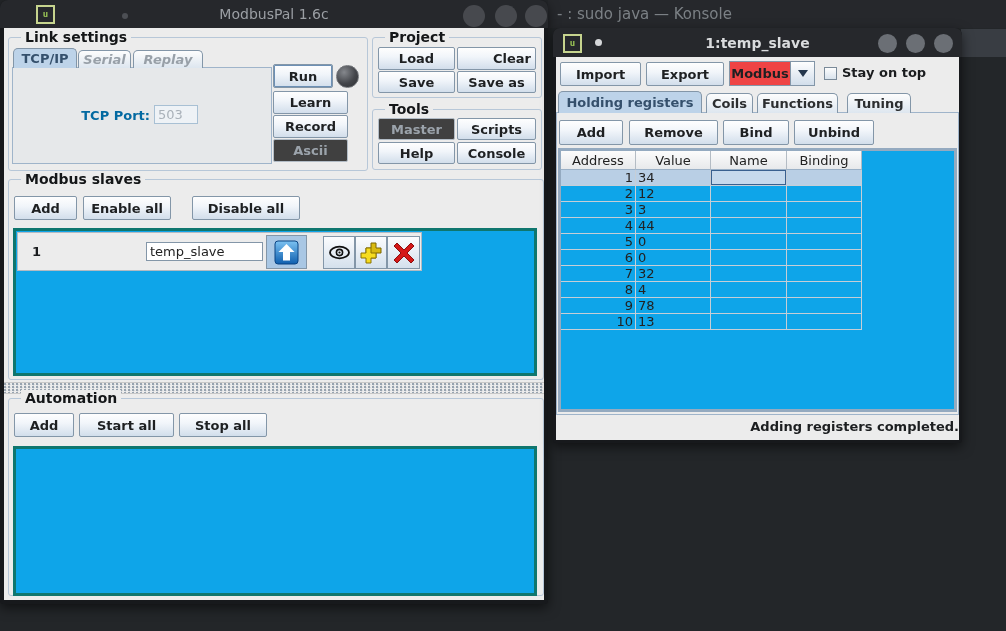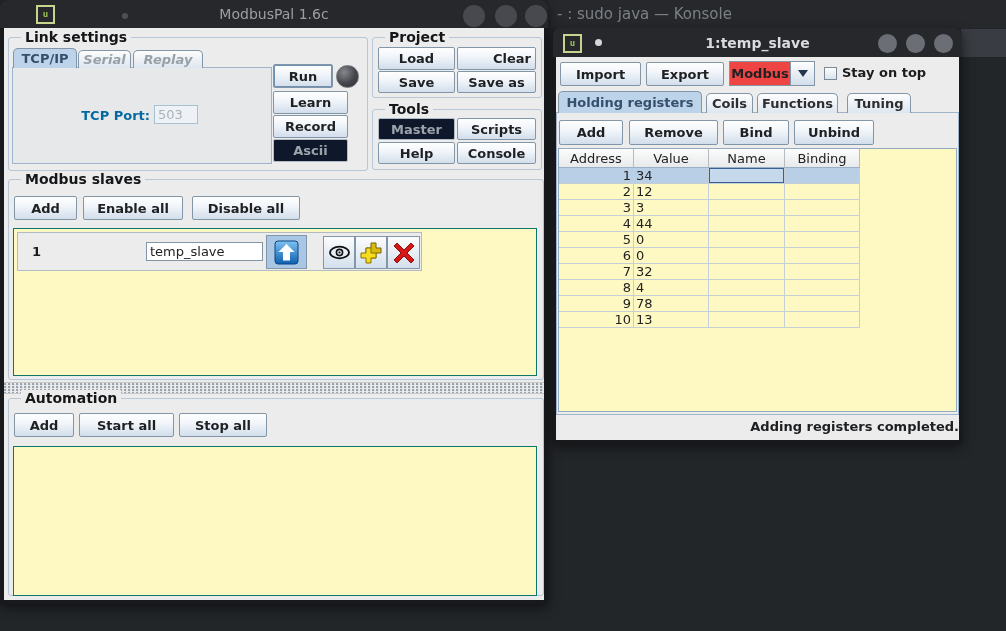--- a/index.html
+++ b/index.html
@@ -21,37 +21,37 @@
 
   .win-body{position:absolute;background:#ececec;}
 
   
   .btn{
     position:absolute;display:flex;align-items:center;justify-content:center;
     background:linear-gradient(180deg,#fefefe 0%,#f1f5fa 42%,#d2deeb 100%);
     border:1px solid #8396a8;border-radius:2px;
     font-weight:bold;font-size:13px;color:#1e2022;box-sizing:border-box;cursor:default;
   }
-  .btn.disabled{background:#0f172a;color:#9ba3ab;border-color:#b2bcc6;}
+  .btn.disabled{background:#404040;color:#9ba3ab;border-color:#b2bcc6;}
   .btn.focusring{box-shadow:inset 0 0 0 1px #6d90b5;}
 
   .tab{
     position:absolute;display:flex;align-items:center;justify-content:center;
     border:1px solid #8396a8;border-bottom:none;border-radius:5px 5px 0 0;
     background:linear-gradient(180deg,#fdfdfd,#dde6ef);
     font-weight:bold;font-size:13px;color:#2c2e30;box-sizing:border-box;z-index:2;
   }
   .tab.selected{background:#bdd3e9;color:#35506c;z-index:3;}
   .tab.dim{color:#98a0a8;font-style:italic;}
 
   .group{position:absolute;border:1px solid #b7c7d8;border-radius:3px;box-sizing:border-box;}
   .gtitle{position:absolute;top:-9px;left:12px;background:#ececec;padding:0 4px;font-weight:bold;font-size:14px;color:#141618;white-space:nowrap;}
 
   .panel-inset{position:absolute;background:#e6e8ea;border:1px solid #9fb4ca;box-sizing:border-box;}
-  .white-area{position:absolute;background:#fef9c3;border:1px solid #0f766e;box-sizing:border-box;}
+  .white-area{position:absolute;background:#0ea5e9;border:3px solid #0f766e;box-sizing:border-box;}
 
   .tfield{position:absolute;background:#fff;border:1px solid #8396a8;font:13px "DejaVu Sans",sans-serif;color:#222;padding:0 3px;box-sizing:border-box;}
   .tfield.ghost{background:#eef2f6;border-color:#a8c0d4;color:#a9b1b9;}
 
   .led{position:absolute;border-radius:50%;background:radial-gradient(circle at 34% 30%,#85888d,#44464b 55%,#2c2e32);border:1px solid #6e7176;}
 
   .chk{position:absolute;width:13px;height:13px;border:1px solid #7a8a99;background:linear-gradient(180deg,#fdfdfd,#d9e3ed);box-sizing:border-box;}
   .combo-txt{position:absolute;display:flex;align-items:center;justify-content:center;background:#ef4444;border:1px solid #8396a8;font-weight:bold;font-size:13px;color:#1e2022;box-sizing:border-box;}
   .combo-arrow{position:absolute;display:flex;align-items:center;justify-content:center;background:linear-gradient(180deg,#fefefe,#d2deeb);border:1px solid #8396a8;box-sizing:border-box;}
   .combo-arrow i{width:0;height:0;border-left:5px solid transparent;border-right:5px solid transparent;border-top:7px solid #24364c;}
@@ -167,21 +167,21 @@
     <div class="btn" style="left:453px;top:114px;width:79px;height:22px;">
       <span>Console</span>
     </div>
 
     <div class="group" style="left:4px;top:151px;width:536px;height:201px;">
       <span class="gtitle">Modbus slaves</span>
     </div>
     <div class="btn" style="left:10px;top:168px;width:63px;height:24px;">
       <span>Add</span>
     </div>
-    <div class="btn" style="left:79px;top:168px;width:100px;height:24px;">
+    <div class="btn" style="left:79px;top:168px;width:88px;height:24px;">
       <span>Enable all</span>
     </div>
     <div class="btn" style="left:188px;top:168px;width:108px;height:24px;">
       <span>Disable all</span>
     </div>
     <div class="white-area" style="left:9px;top:200px;width:524px;height:148px;"></div>
 
     <div class="slave-row" style="left:13px;top:204px;width:405px;height:39px;">
       <span class="abs" style="left:14px;top:11px;font-weight:bold;font-size:13px;color:#1a1c1e;">1</span>
       <input class="tfield" style="left: 128px; top: 9px; width: 117px; height: 19px;" value="temp_slave">

